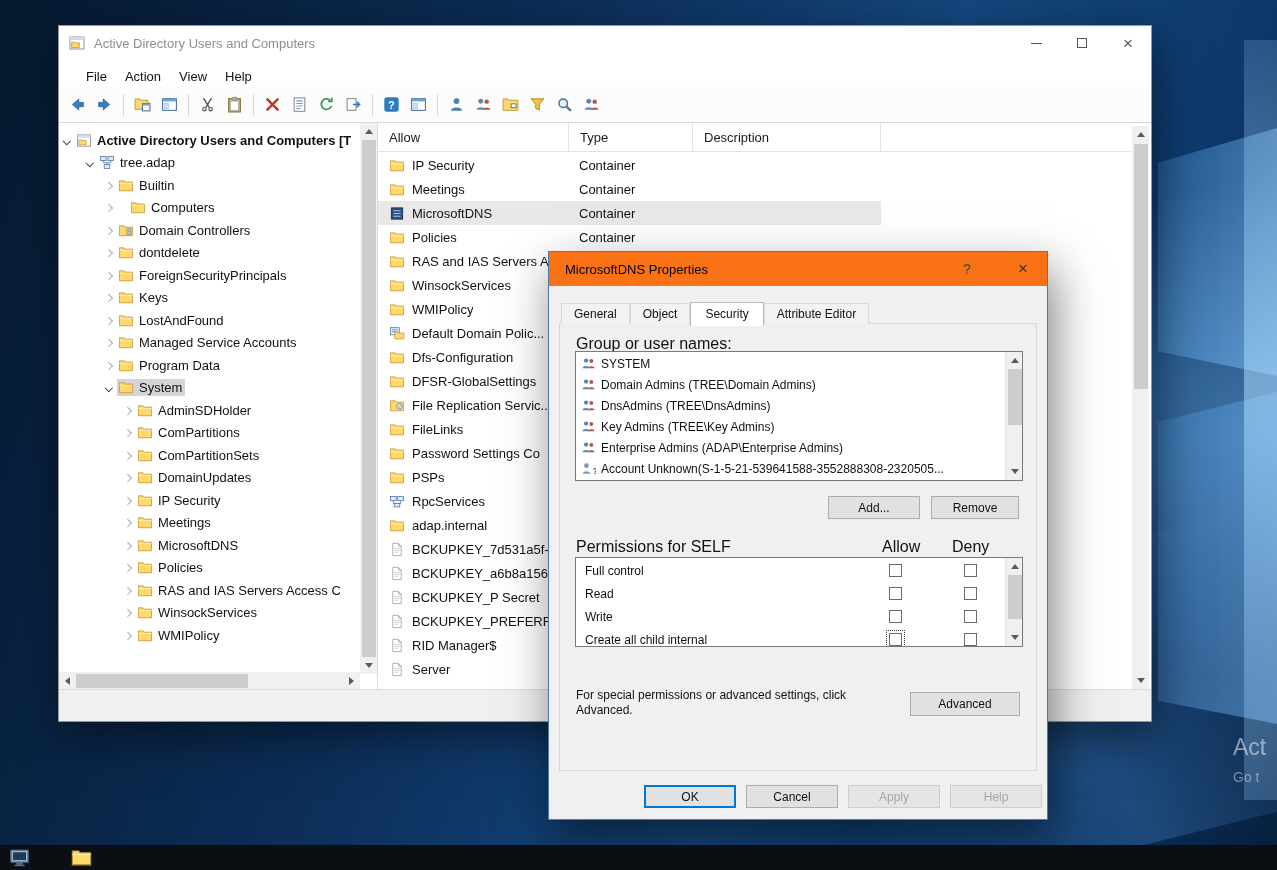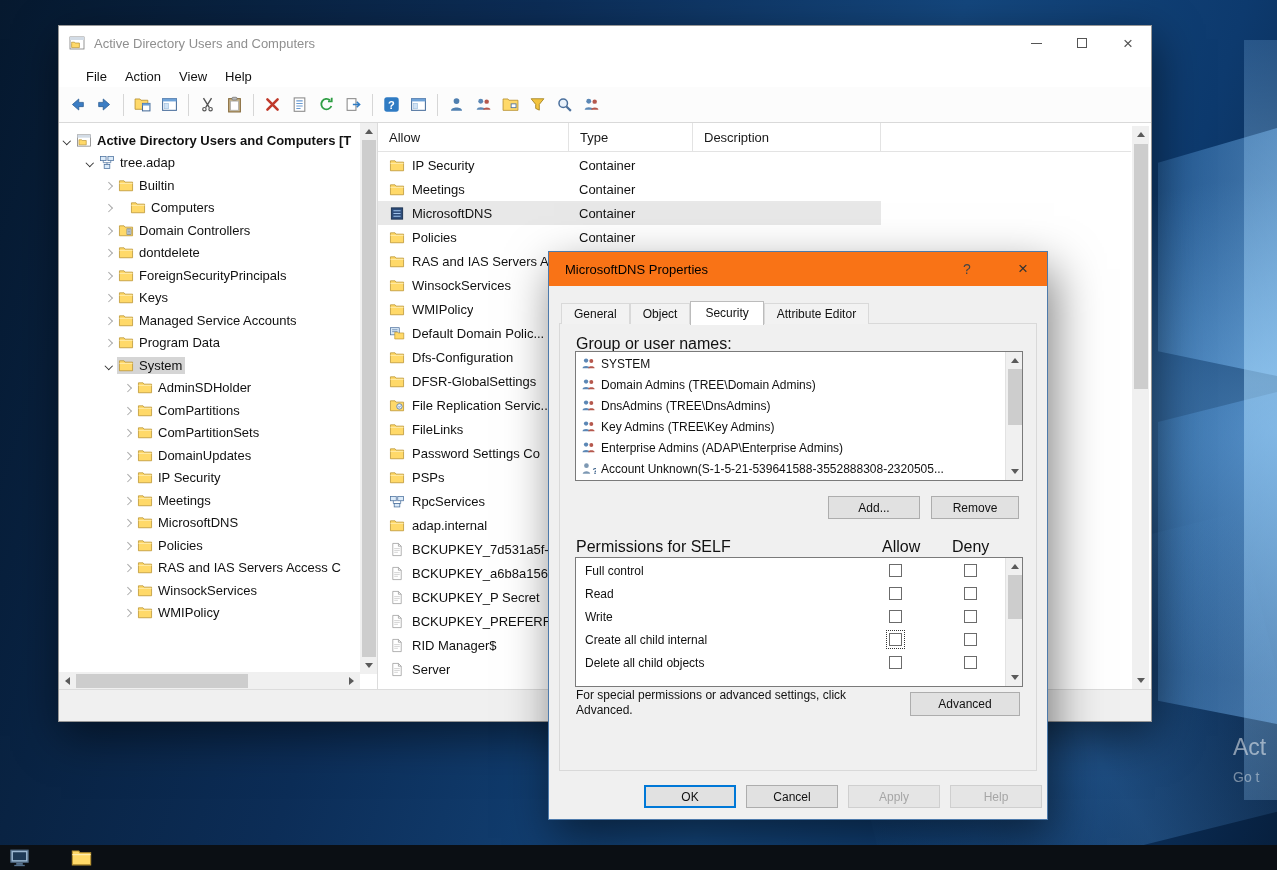--- a/index.html
+++ b/index.html
@@ -86,34 +86,34 @@
 .lr-name{position:relative;white-space:nowrap;overflow:hidden;max-width:155px;}
 .lr-type{position:absolute;left:201px;white-space:nowrap;}
 
 
 .dialog{position:absolute;left:548px;top:251px;width:500px;height:569px;background:#f0f0f0;border:1px solid #4d7aab;box-shadow:6px 18px 44px rgba(0,0,0,.5);font-size:12px;color:#111;}
 .dlg-title{position:absolute;left:0;top:0;right:0;height:34px;background:#f97316;display:flex;align-items:center;}
 .dlg-title .t{margin-left:16px;font-size:13px;color:#000;white-space:nowrap;}
 .dlg-help{position:absolute;right:60px;top:0;width:40px;height:34px;display:flex;align-items:center;justify-content:center;font-size:14px;color:#454545;}
 .dlg-close{position:absolute;right:0;top:0;width:48px;height:34px;display:flex;align-items:center;justify-content:center;font-size:17px;color:#333;}
 
-.tabs{position:absolute;left:12px;top:50px;height:22px;display:flex;align-items:flex-end;z-index:3;}
+.tabs{position:absolute;left:12px;top:50px;height:22px;display:flex;align-items:center;z-index:3;}
 .tab{height:21px;line-height:20px;padding:0 12px;background:#f2f2f2;border:1px solid #d9d9d9;border-bottom:none;font-size:12px;}
 .tab.active{height:24px;line-height:23px;padding:0 14px;background:#fff;border-color:#bcbcbc;position:relative;top:1px;}
 .tab-page{position:absolute;left:10px;top:71px;width:478px;height:448px;background:#f0f0f0;border:1px solid #d9d9d9;}
 
 .lbl{position:absolute;font-size:16px;color:#111;white-space:nowrap;}
 .grp-lbl{left:16px;top:11px;}
 .perm-lbl{left:16px;top:214px;}
 .allow-h{left:322px;top:214px;}
 .deny-h{left:392px;top:214px;}
 
 .listbox{position:absolute;background:#fff;border:1px solid #7a7a7a;overflow:hidden;}
 .groups-box{left:15px;top:27px;width:448px;height:130px;}
-.perms-box{left:15px;top:233px;width:448px;height:130px;}
+.perms-box{left:15px;top:233px;width:448px;height:90px;}
 .rows-wrap{position:absolute;left:0;top:1px;right:17px;bottom:0;overflow:hidden;}
 .lb-row{height:21px;display:flex;align-items:center;padding-left:5px;white-space:nowrap;}
 .lb-icon{width:15px;height:15px;margin-right:5px;flex:none;}
 .lb-label{font-size:12px;}
 .lb-scroll{position:absolute;right:0;top:0;bottom:0;width:17px;background:#f0f0f0;border-left:1px solid #e2e2e2;}
 
 .perm-row{height:23px;position:relative;display:flex;align-items:center;}
 .perm-label{margin-left:9px;font-size:12px;white-space:nowrap;}
 .chk{position:absolute;top:5px;width:13px;height:13px;background:#fff;border:1px solid #6b6b6b;}
 .chk.allow{left:313px;}
@@ -405,20 +405,34 @@
             <span class="chev c"></span>
           </span>
           <span class="tree-inner">
             <span class="tree-icon">
               <svg viewBox="0 0 16 16">
                 <path d="M1 4.4V3h4.9l1 1.4H15v9.2H1z" fill="#ffd969" stroke="#b8912f" stroke-width=".8"></path>
                 <path d="M1 5.8h14" stroke="#ffedb0" stroke-width=".9"></path>
               </svg>
             </span>
             <span class="tree-label">Keys</span>
+          </span>
+        </div>
+        <div class="tree-row" style="padding-left: 42px;">
+          <span class="tree-chevron">
+            <span class="chev c"></span>
+          </span>
+          <span class="tree-inner">
+            <span class="tree-icon">
+              <svg viewBox="0 0 16 16">
+                <path d="M1 4.4V3h4.9l1 1.4H15v9.2H1z" fill="#ffd969" stroke="#b8912f" stroke-width=".8"></path>
+                <path d="M1 5.8h14" stroke="#ffedb0" stroke-width=".9"></path>
+              </svg>
+            </span>
+            <span class="tree-label">LostAndFound</span>
           </span>
         </div>
         <div class="tree-row" style="padding-left: 42px;">
           <span class="tree-chevron">
             <span class="chev c"></span>
           </span>
           <span class="tree-inner">
             <span class="tree-icon">
               <svg viewBox="0 0 16 16">
                 <path d="M1 4.4V3h4.9l1 1.4H15v9.2H1z" fill="#ffd969" stroke="#b8912f" stroke-width=".8"></path>

